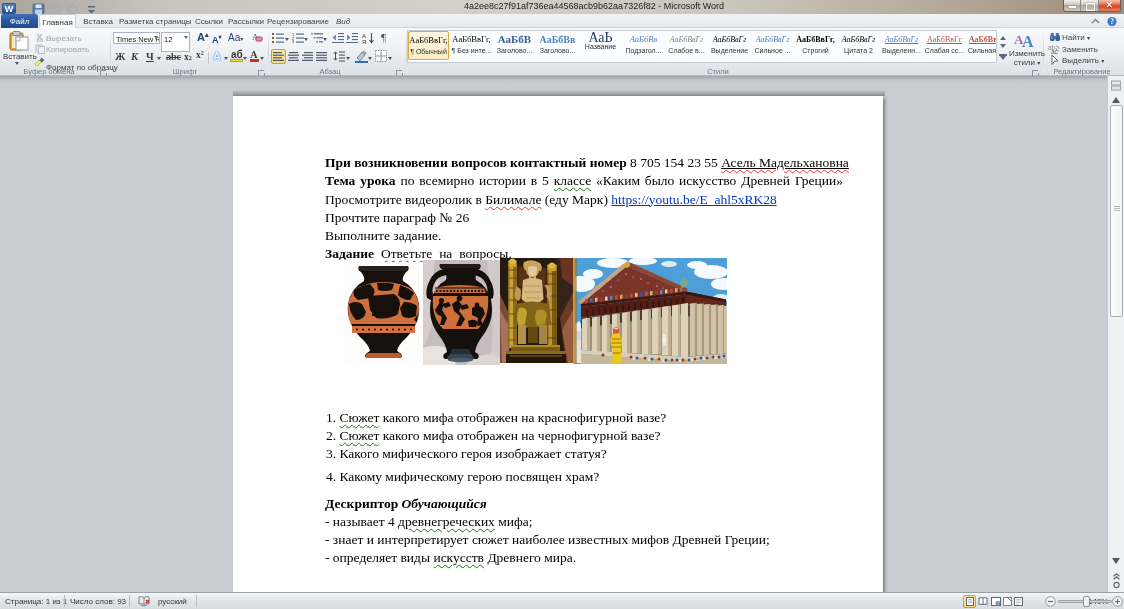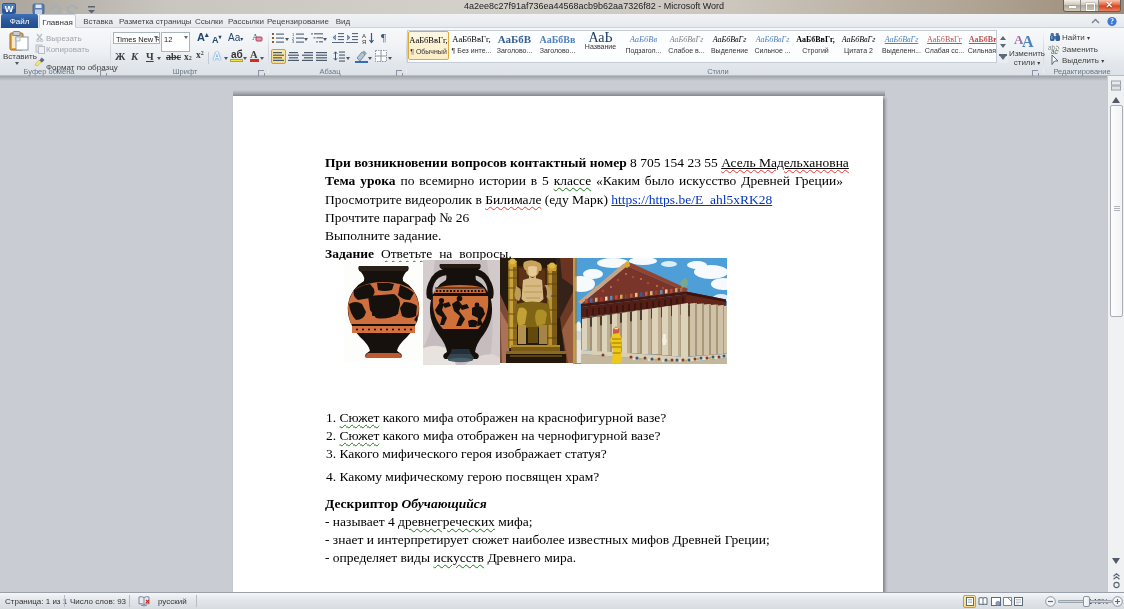--- a/index.html
+++ b/index.html
@@ -104,21 +104,21 @@
   </div>
 
   <div id="tabrow">
     <div class="tab" id="tab-file">Файл</div>
     <div class="tab" id="tab-home" style="left:39px; width:37px;">Главная</div>
     <div class="tab" style="left:80px; width:36px;">Вставка</div>
     <div class="tab" style="left:119px; width:71px;">Разметка страницы</div>
     <div class="tab" style="left:193px; width:32px;">Ссылки</div>
     <div class="tab" style="left:227px; width:38px;">Рассылки</div>
     <div class="tab" style="left:266px; width:64px;">Рецензирование</div>
-    <div class="tab" style="left:331px; width:24px;">Вид</div>
+    <div class="tab" style="left:331px; width:24px;font-style:italic;">Вид</div>
     <div id="ribtop-icons">
       <svg width="30" height="11" viewBox="0 0 30 11">
         <path d="M 2 7 l 3.5 -3.5 3.5 3.5" fill="none" stroke="#7a8697" stroke-width="1.5"></path>
         <circle cx="22" cy="5.5" r="4.6" fill="#3b7ad6"></circle>
         <text x="22" y="8.2" font-size="7.5" font-weight="bold" fill="#fff" text-anchor="middle" font-family="Liberation Serif">?</text>
       </svg>
     </div>
   </div>
 
   <div id="ribbon">
@@ -400,21 +400,21 @@
       </svg>
     <div class="rlbl" style="left:1062px; top:28px;">Выделить <span style="font-size:6px;">▾</span></div>
   </div>
 
   <div id="docarea">
     <div id="topshadow"></div>
     <div style="position:absolute; left:233px; top:14px; width:652px; height:6px; background:linear-gradient(to top, rgba(80,85,92,.55), rgba(160,165,172,0));"></div>
     <div id="page"></div>
     <div class="doctext" style="left:325px; top:78px;"><b>При возникновении вопросов контактный номер</b> 8 705 154 23 55 <u><span class="sqred">Асель Мадельхановна</span></u></div>
     <div class="doctext" style="left:325px; top:96px; word-spacing:1.5px;"><b>Тема урока</b> по всемирно истории в 5 <span class="sqgrn">классе</span> «Каким было искусство Древней Греции»</div>
-    <div class="doctext" style="left:325px; top:114.5px;">Просмотрите видеоролик в <span class="sqred">Билимале</span> (еду Марк) <span class="lnk">https://https.be/E_ahl5xRK28</span></div>
+    <div class="doctext" style="left:325px; top:114.5px;">Просмотрите видеоролик в <span class="sqred">Билимале</span> (еду Марк) <span class="lnk">https://youtu.be/E_ahl5xRK28</span></div>
     <div class="doctext" style="left:325px; top:132.5px;">Прочтите параграф № 26</div>
     <div class="doctext" style="left:325px; top:150.5px;">Выполните задание.</div>
     <div class="doctext" style="left:325px; top:168.5px; word-spacing:3.5px;"><b>Задание</b> <span class="sqgrn">Ответьте</span> на вопросы.</div>
 
     <svg class="abs" style="left:344px; top:186px;" width="79" height="100" viewBox="0 0 79 100">
       <rect width="79" height="100" fill="#fdfdfc"></rect>
       <path d="M15 4 L64 4 Q66 8 62 10 L60 13 Q58 16 59 19 Q72 26 75 42 Q77 60 63 75 Q54 83 53 89 L56 91 Q59 93 57 96 L22 96 Q20 93 23 91 L26 89 Q25 83 16 75 Q2 60 4 42 Q7 26 20 19 Q21 16 19 13 L17 10 Q13 8 15 4 Z" fill="#17110d"></path>
       <path d="M15 4 L64 4 Q65 7 62 9 L17 9 Q14 7 15 4 Z" fill="#2a211a"></path>
       <path d="M10 28 Q22 20 39 20 Q57 20 69 28 Q74 36 75 44 Q75 54 72 62 L7 62 Q4 54 4 44 Q5 36 10 28 Z" fill="#cf6f3d"></path>
       <g fill="#17110d">

